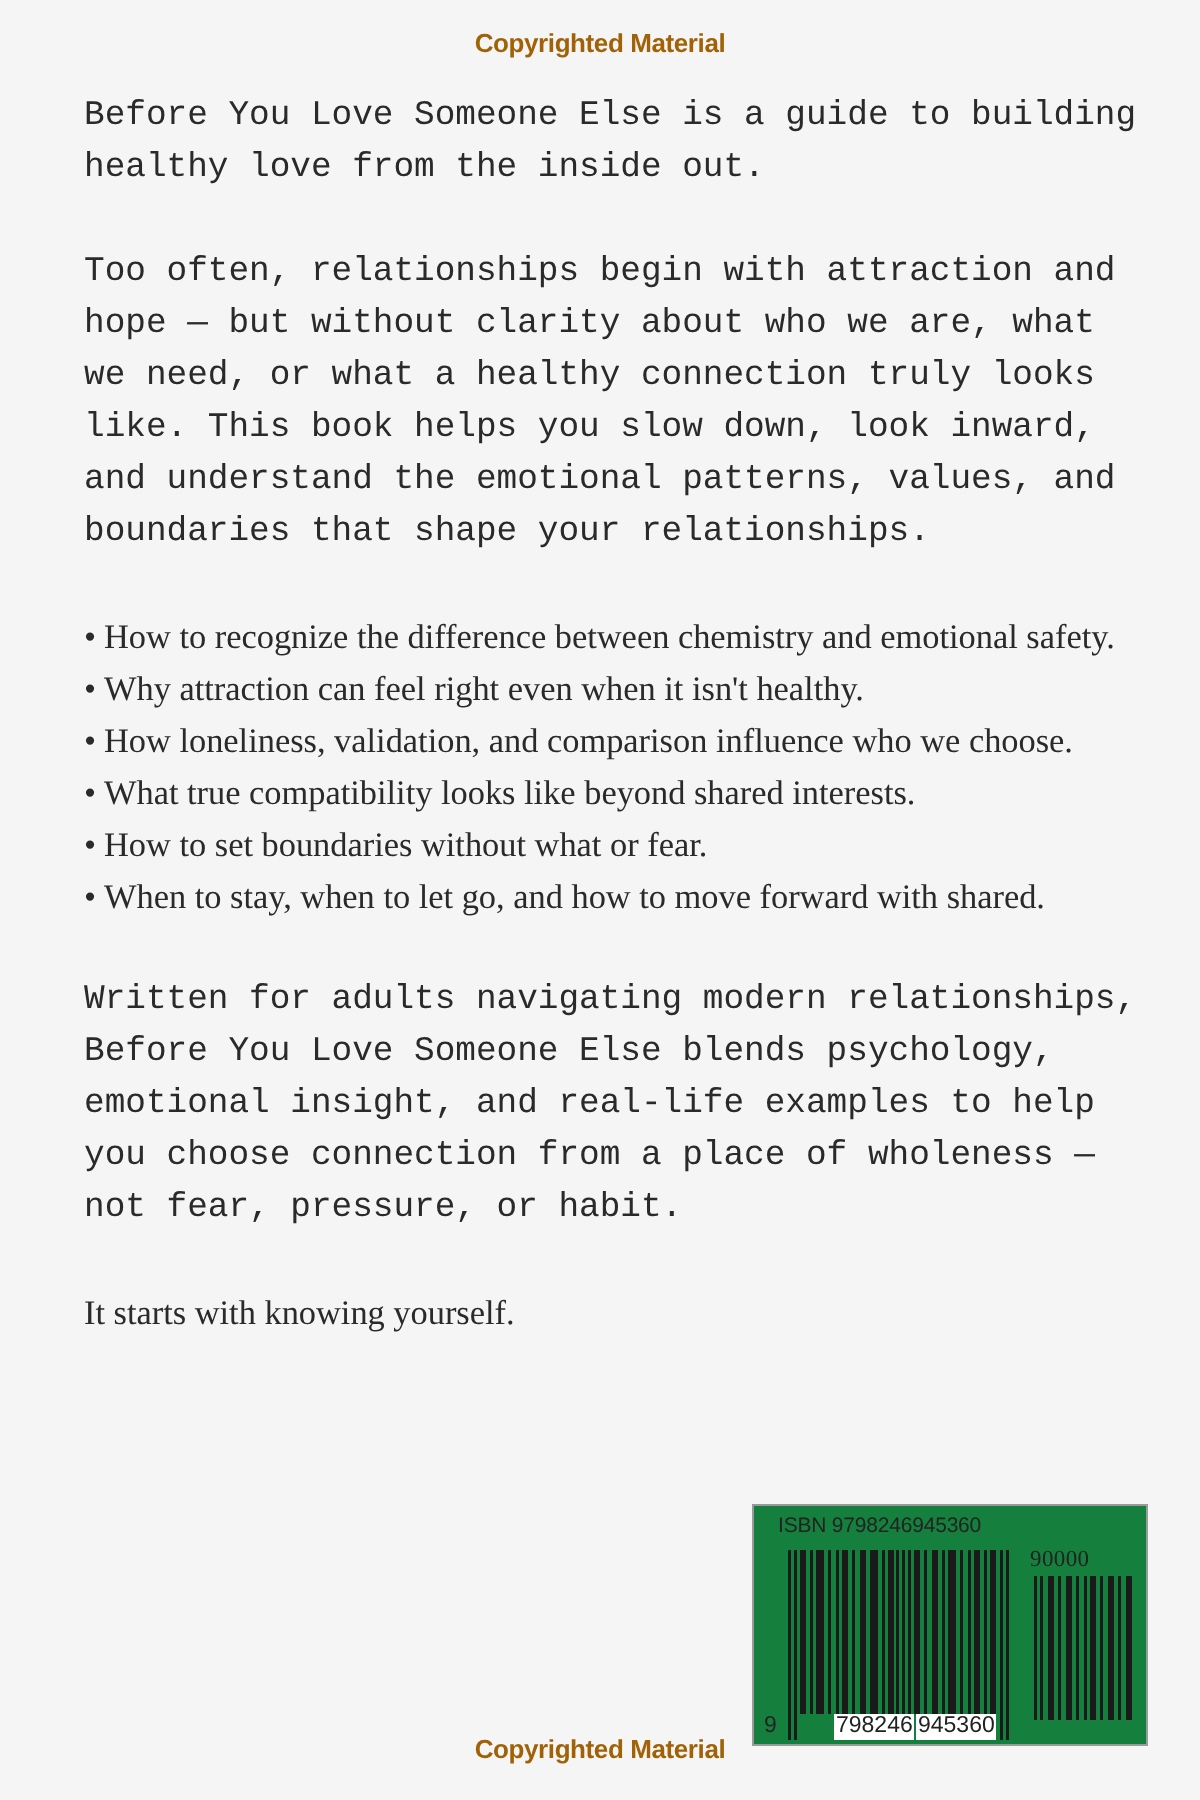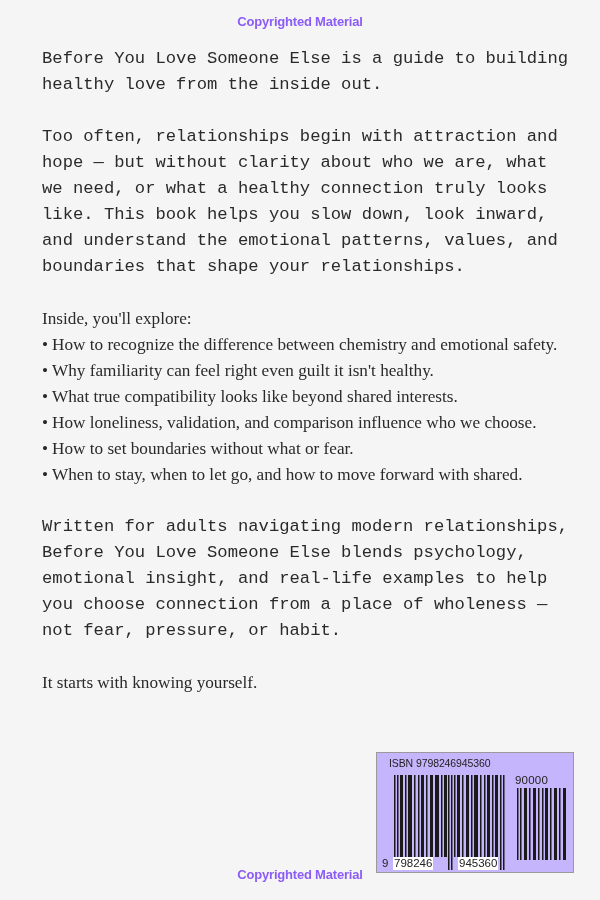--- a/index.html
+++ b/index.html
@@ -16,21 +16,21 @@
       color: #2a2a2a;
     }
     .watermark {
       position: absolute;
       left: 0;
       width: 600px;
       text-align: center;
       font-family: "Liberation Sans", "DejaVu Sans", sans-serif;
       font-weight: bold;
       font-size: 13px;
-      color: #8b5cf6;
+      color: #a16207;
       letter-spacing: -0.2px;
     }
     .watermark.top { top: 14px; }
     .watermark.bottom { top: 867px; }
 
     .content {
       position: absolute;
       left: 42px;
       top: 46px;
       width: 530px;
@@ -53,40 +53,41 @@
       display: inline-block;
       width: 10px;
     }
 
     .barcode-box {
       position: absolute;
       left: 376px;
       top: 752px;
       width: 198px;
       height: 121px;
-      background: #c4b5fd;
+      background: #15803d;
       border: 1px solid #9a9a9a;
       box-sizing: border-box;
       font-family: "Liberation Sans", "DejaVu Sans", sans-serif;
     }
     .isbn-label {
       position: absolute;
       left: 12px;
       top: 4px;
       font-size: 10.5px;
       color: #222;
       letter-spacing: -0.1px;
     }
     .price-code {
       position: absolute;
       left: 138px;
       top: 21px;
       font-size: 11.5px;
       color: #222;
       letter-spacing: 0.2px;
+      font-family: Liberation Serif, serif;
     }
     .bars-main {
       position: absolute;
       left: 17px;
       top: 22px;
       width: 112px;
       height: 95px;
     }
     .bars-addon {
       position: absolute;
@@ -98,37 +99,36 @@
     .digits {
       position: absolute;
       top: 104px;
       font-size: 11.5px;
       color: #222;
       background: #fff;
       line-height: 13px;
       padding: 0 1px;
     }
     .digit-first { left: 4px; background: transparent; }
-    .digit-left { left: 16px; }
+    .digit-left { left: 40px; }
     .digit-right { left: 81px; }
   </style>
 </head>
 <body>
 
 <div class="watermark top">Copyrighted Material</div>
 
 <div class="content">
   <p>Before You Love Someone Else is a guide to building healthy love from the inside out.</p>
   <p>Too often, relationships begin with attraction and hope — but without clarity about who we are, what we need, or what a healthy connection truly looks like. This book helps you slow down, look inward, and understand the emotional patterns, values, and boundaries that shape your relationships.</p>
-  <div>Inside, you'll explore:</div>
   <ul>
     <li><span class="bullet">•</span><span>How to recognize the difference between chemistry and emotional safety.</span></li>
-    <li><span class="bullet">•</span><span>Why familiarity can feel right even guilt it isn't healthy.</span></li>
+    <li><span class="bullet">•</span><span>Why attraction can feel right even when it isn't healthy.</span></li>
+    <li><span class="bullet">•</span><span>How loneliness, validation, and comparison influence who we choose.</span></li>
     <li><span class="bullet">•</span><span>What true compatibility looks like beyond shared interests.</span></li>
-    <li><span class="bullet">•</span><span>How loneliness, validation, and comparison influence who we choose.</span></li>
     <li><span class="bullet">•</span><span>How to set boundaries without what or fear.</span></li>
     <li><span class="bullet">•</span><span>When to stay, when to let go, and how to move forward with shared.</span></li>
   </ul>
   <p>Written for adults navigating modern relationships, Before You Love Someone Else blends psychology, emotional insight, and real-life examples to help you choose connection from a place of wholeness — not fear, pressure, or habit.</p>
   <div>It starts with knowing yourself.</div>
 </div>
 
 <div class="barcode-box">
   <div class="isbn-label">ISBN 9798246945360</div>
   <svg class="bars-main" viewBox="0 0 112 95" preserveAspectRatio="none">

